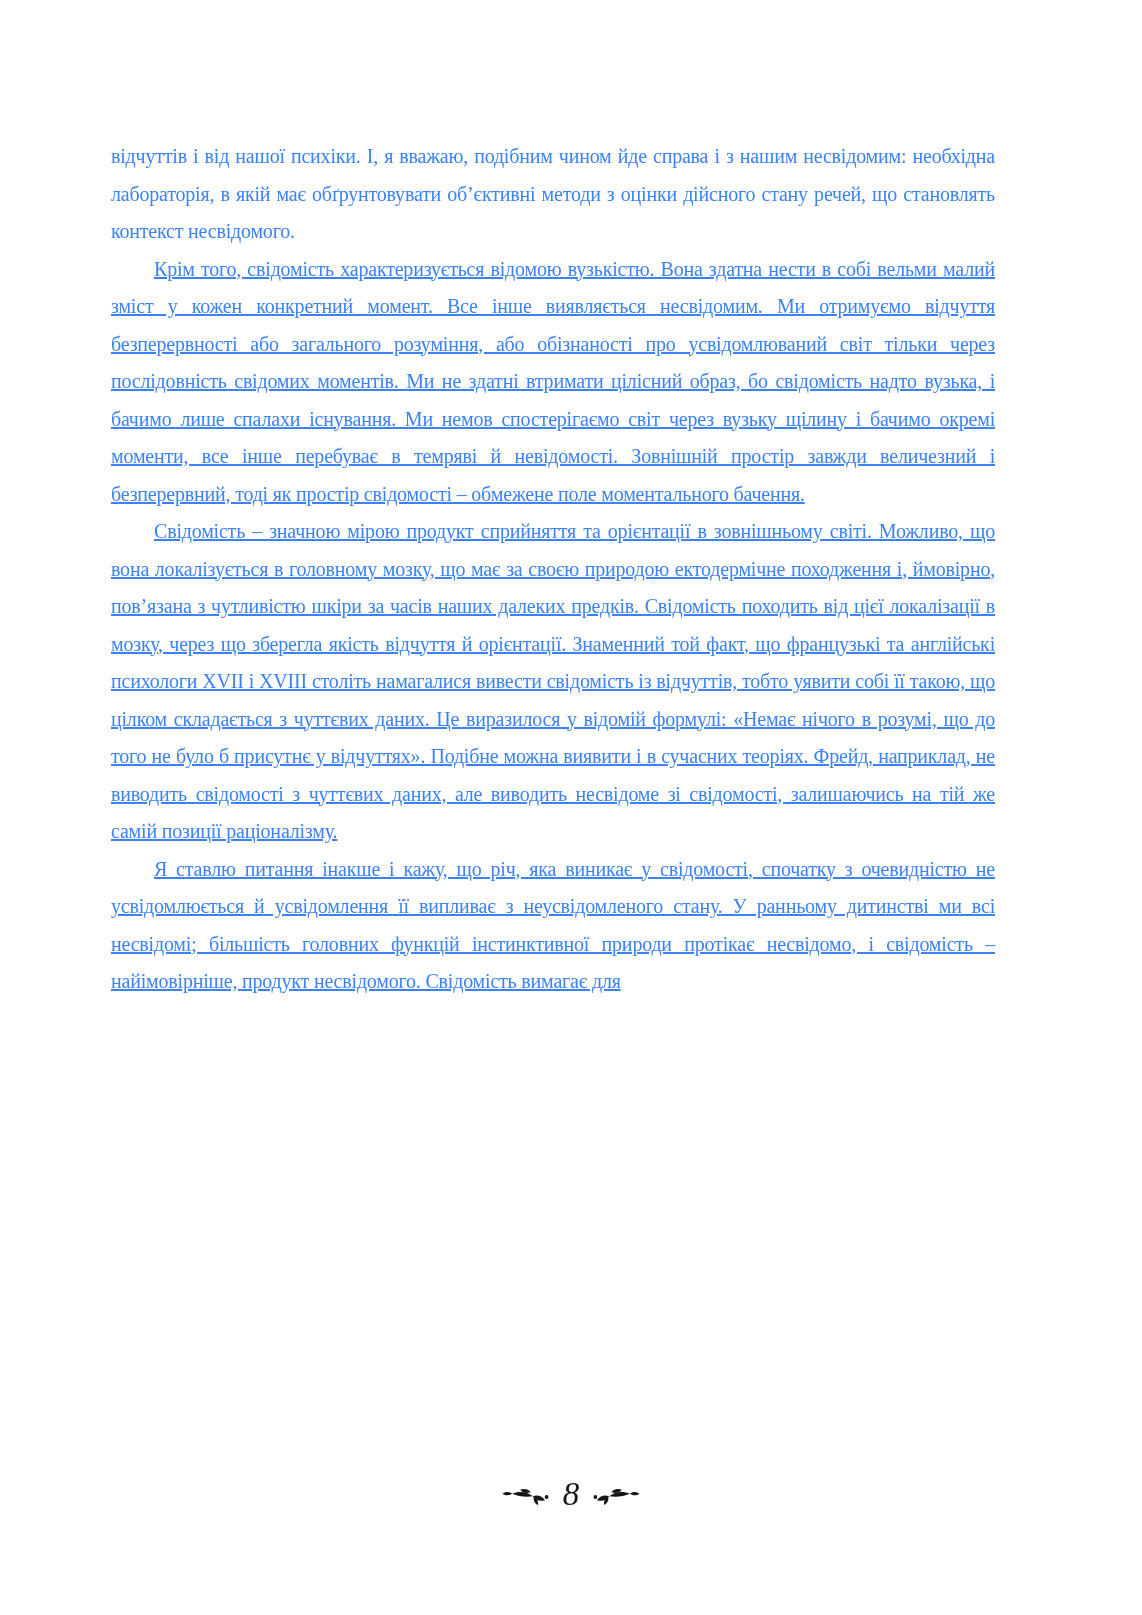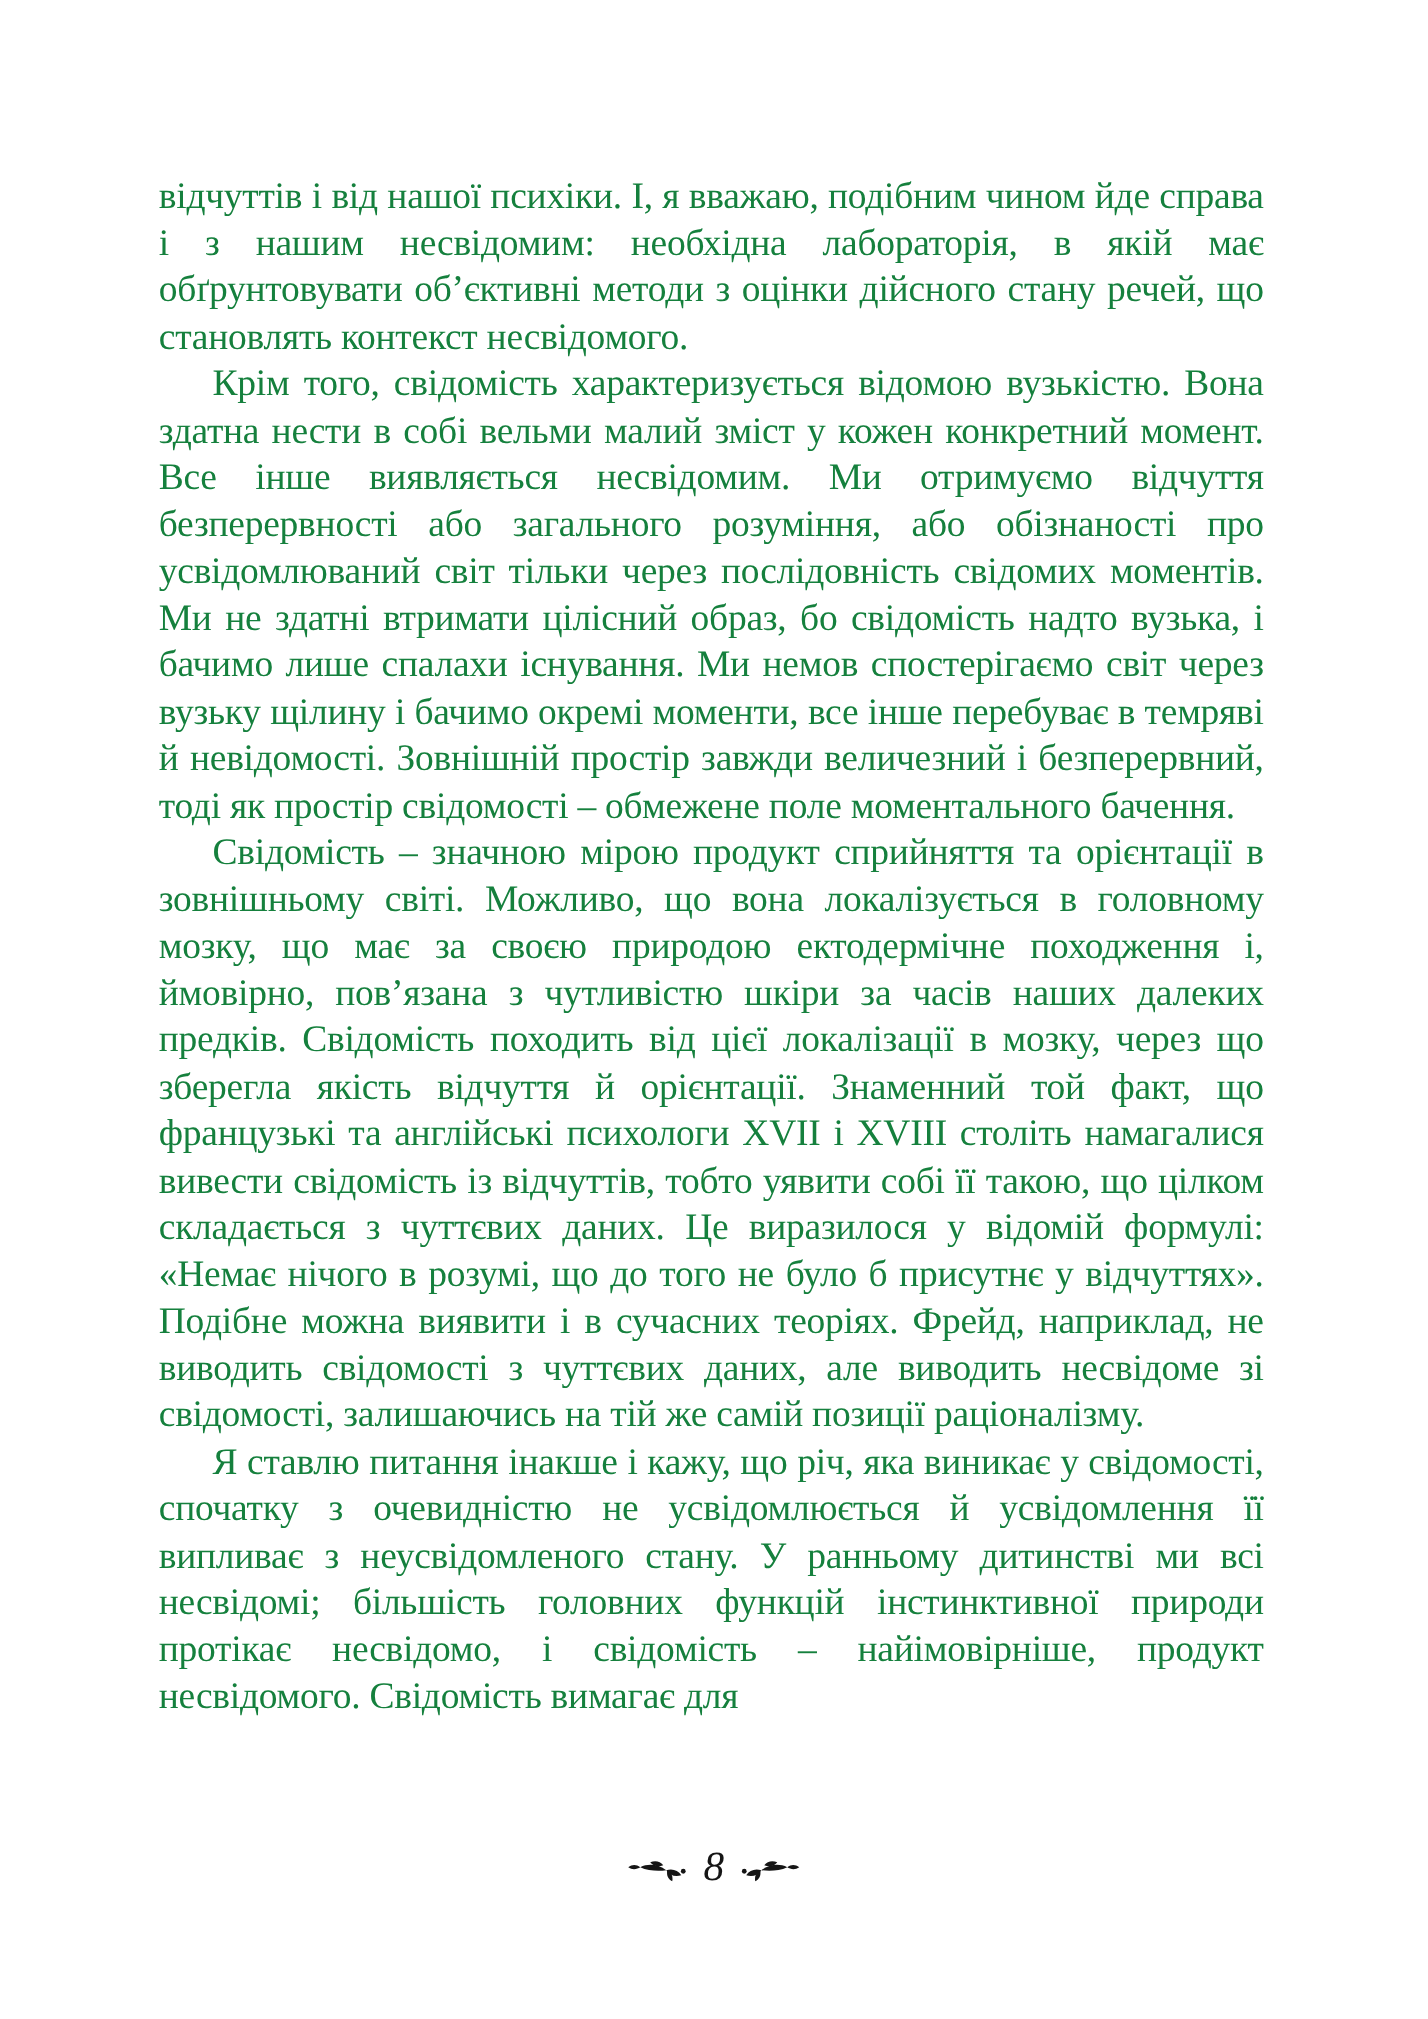--- a/index.html
+++ b/index.html
@@ -13,36 +13,37 @@
     background: #ffffff;
     overflow: hidden;
   }
   .page {
     position: absolute;
     inset: 0;
     background: #ffffff;
   }
   .text-block {
     position: absolute;
-    left: 127px;
+    left: 111px;
     top: 138px;
     width: 884px;
-    color: #15803d;
+    color: #3b82f6;
     font-family: "Liberation Serif", "DejaVu Serif", serif;
-    font-size: 30px;
+    font-size: 20px;
     line-height: 37.5px;
     letter-spacing: -0.2px;
   }
   .text-block p {
     margin: 0;
     text-align: justify;
     text-justify: inter-word;
   }
   .text-block p.indented {
     text-indent: 43px;
+    text-decoration: underline;
   }
   .footer {
     position: absolute;
     left: 0;
     top: 1478px;
     width: 1142px;
     display: flex;
     align-items: center;
     justify-content: center;
     gap: 14px;

